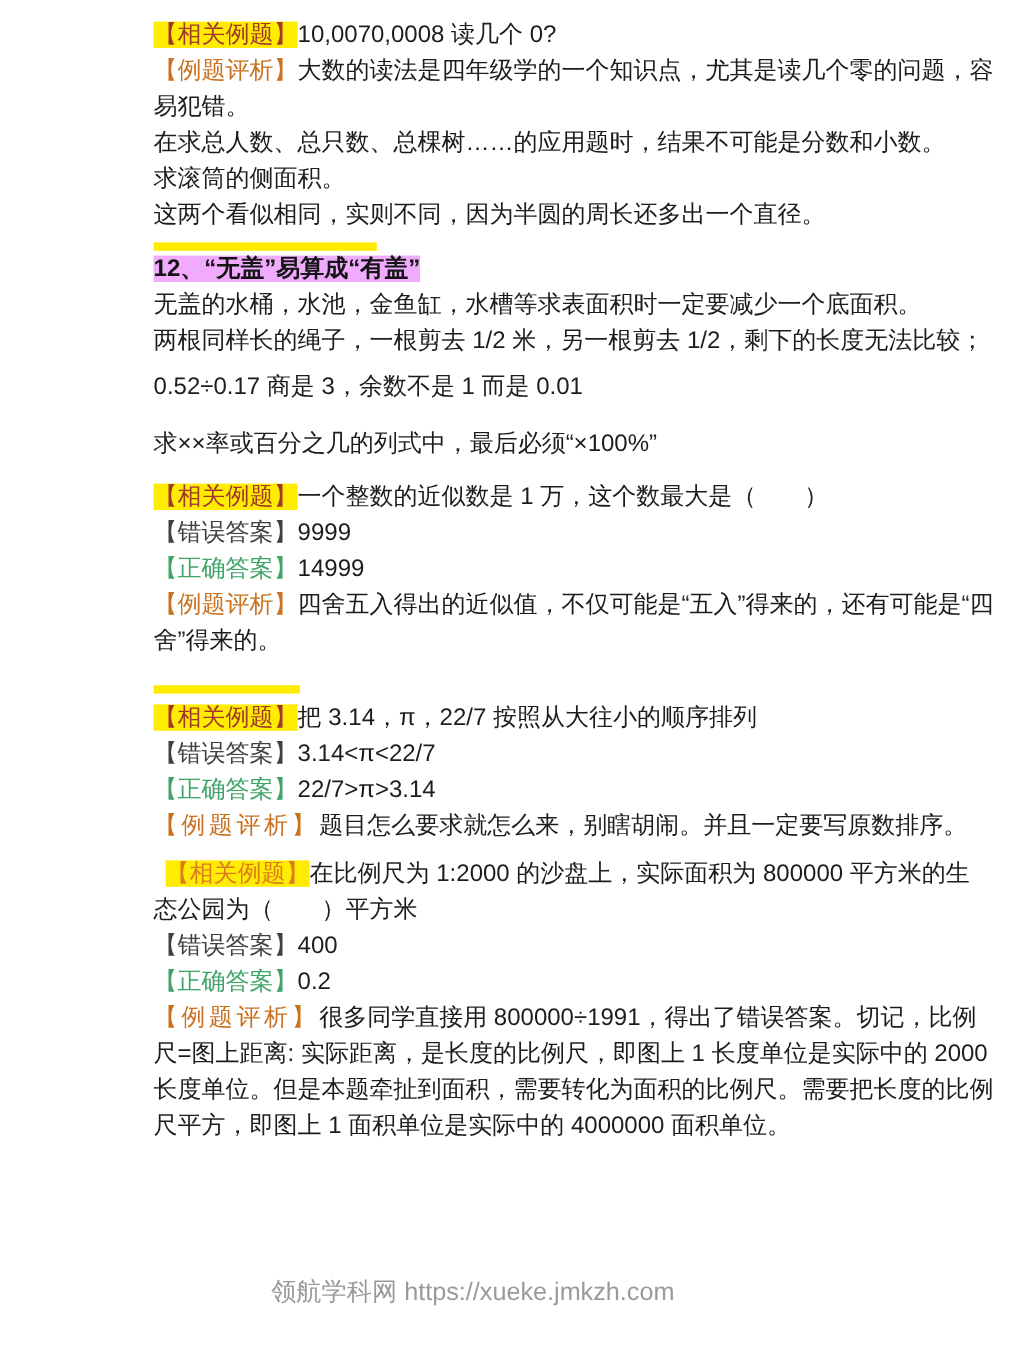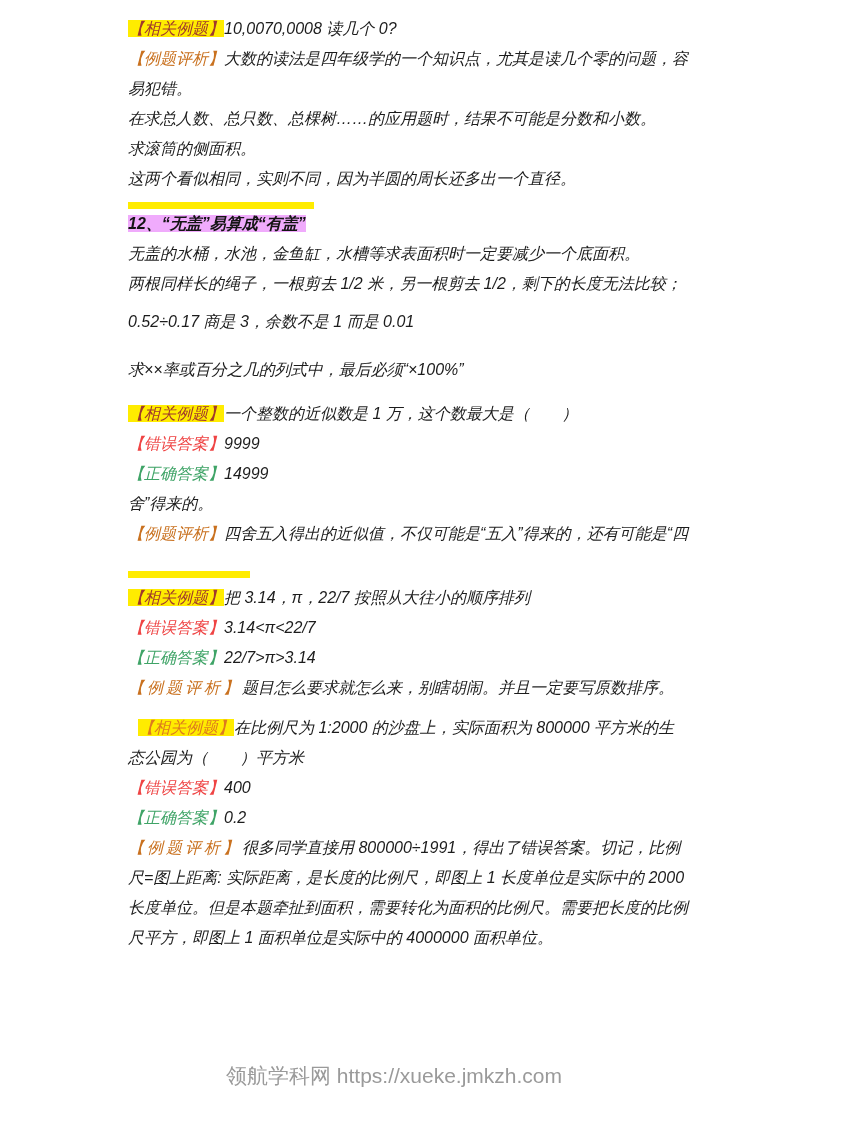--- a/index.html
+++ b/index.html
@@ -1,27 +1,27 @@
 <!DOCTYPE html>
 <html><head>
 <meta charset="utf-8">
 <style>
   * { margin:0; padding:0; box-sizing:border-box; }
   html,body { width:856px; height:1122px; background:#ffffff; overflow:hidden;
               font-family:"Liberation Sans", sans-serif; }
   .page { position:relative; width:856px; height:1122px; background:#ffffff; }
   .doc  { position:absolute; left:128px; top:14px; width:608px; }
-  .line { font-size:16px; line-height:30px; color:#1c1c1c; white-space:nowrap;font-style:italic; }
+  .line { font-size:20px; line-height:30px; color:#1c1c1c; white-space:nowrap; }
   .seg  { vertical-align:baseline; }
   .seg-body            { color:#1c1c1c; }
   .seg-related         { background:#ffec00; color:#a0392c; }
   .seg-related_orange  { background:#ffec00; color:#dd7a1e; }
   .seg-heading         { background:#f0abfc; color:#141414; font-weight:700;text-align:right; }
   .seg-correct         { color:#3fa467; }
-  .seg-wrong           { color:#ef4444; }
+  .seg-wrong           { color:#404040; }
   .seg-analysis        { color:#c9711f; }
   .seg-analysis_spaced { color:#c9711f; letter-spacing:3px; }
   .hl-bar { height:7px; background:#ffec00; }
   .footer { position:absolute; left:0; top:1062px; width:856px; text-align:center;
             font-size:21px; color:#9a9a9a; transform:translateX(-34px); }
 </style>
 </head>
 <body>
 
 <div class="page">
@@ -34,22 +34,22 @@
       <div class="line"><span class="seg seg-body">这两个看似相同，实则不同，因为半圆的周长还多出一个直径。</span></div>
       <div class="hl-bar" style="width: 186px; margin-top: 8px;"></div>
       <div class="line"><span class="seg seg-heading">12、“无盖”易算成“有盖”</span></div>
       <div class="line"><span class="seg seg-body">无盖的水桶，水池，金鱼缸，水槽等求表面积时一定要减少一个底面积。</span></div>
       <div class="line"><span class="seg seg-body">两根同样长的绳子，一根剪去 1/2 米，另一根剪去 1/2，剩下的长度无法比较；</span></div>
       <div class="line" style="margin-top: 8px;"><span class="seg seg-body">0.52÷0.17 商是 3，余数不是 1 而是 0.01</span></div>
       <div class="line" style="margin-top: 18px;"><span class="seg seg-body">求××率或百分之几的列式中，最后必须“×100%”</span></div>
       <div class="line" style="margin-top: 14px;"><span class="seg seg-related">【相关例题】</span><span class="seg seg-body">一个整数的近似数是 1 万，这个数最大是（　　）</span></div>
       <div class="line"><span class="seg seg-wrong">【错误答案】</span><span class="seg seg-body">9999</span></div>
       <div class="line"><span class="seg seg-correct">【正确答案】</span><span class="seg seg-body">14999</span></div>
+      <div class="line"><span class="seg seg-analysis">【例题评析】</span><span class="seg seg-body">四舍五入得出的近似值，不仅可能是“五入”得来的，还有可能是“四</span></div>
       <div class="line"><span class="seg seg-body">舍”得来的。</span></div>
-      <div class="line"><span class="seg seg-analysis">【例题评析】</span><span class="seg seg-body">四舍五入得出的近似值，不仅可能是“五入”得来的，还有可能是“四</span></div>
       <div class="hl-bar" style="width: 122px; margin-top: 22px;"></div>
       <div class="line" style="margin-top: 5px;"><span class="seg seg-related">【相关例题】</span><span class="seg seg-body">把 3.14，π，22/7 按照从大往小的顺序排列</span></div>
       <div class="line"><span class="seg seg-wrong">【错误答案】</span><span class="seg seg-body">3.14&lt;π&lt;22/7</span></div>
       <div class="line"><span class="seg seg-correct">【正确答案】</span><span class="seg seg-body">22/7&gt;π&gt;3.14</span></div>
       <div class="line"><span class="seg seg-analysis_spaced">【例题评析】</span><span class="seg seg-body">题目怎么要求就怎么来，别瞎胡闹。并且一定要写原数排序。</span></div>
       <div class="line" style="margin-top: 10px; padding-left: 10px;"><span class="seg seg-related_orange">【相关例题】</span><span class="seg seg-body">在比例尺为 1:2000 的沙盘上，实际面积为 800000 平方米的生</span></div>
       <div class="line"><span class="seg seg-body">态公园为（　　）平方米</span></div>
       <div class="line"><span class="seg seg-wrong">【错误答案】</span><span class="seg seg-body">400</span></div>
       <div class="line"><span class="seg seg-correct">【正确答案】</span><span class="seg seg-body">0.2</span></div>
       <div class="line"><span class="seg seg-analysis_spaced">【例题评析】</span><span class="seg seg-body">很多同学直接用 800000÷1991，得出了错误答案。切记，比例</span></div>

